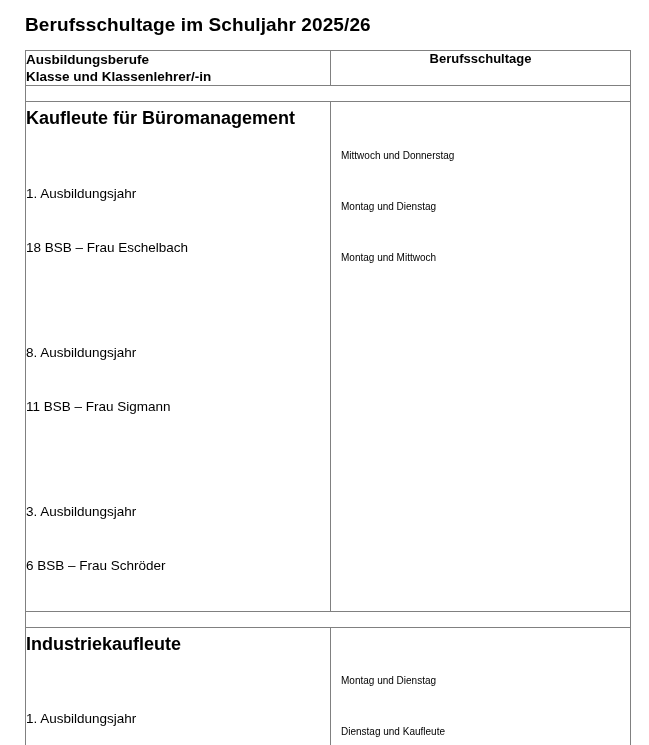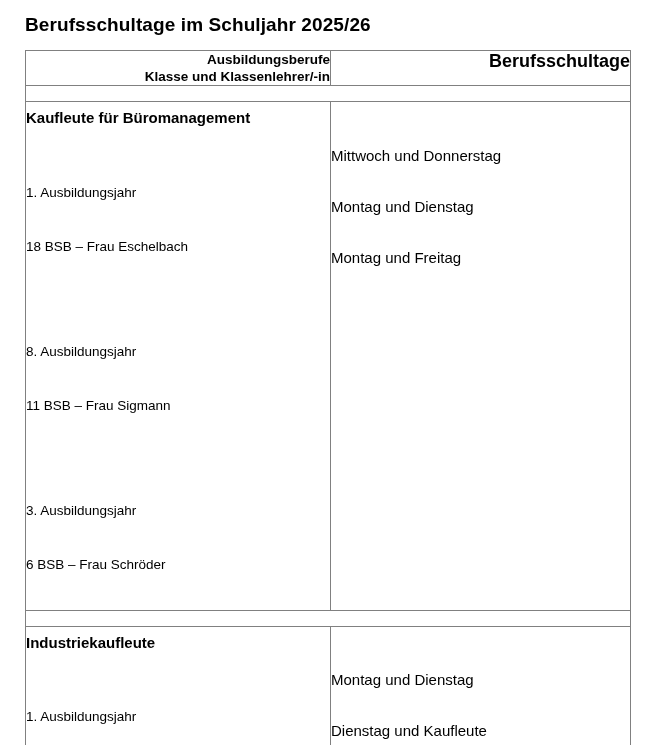--- a/index.html
+++ b/index.html
@@ -57,59 +57,59 @@
   .head-cell-left {
     padding: 9px 0 9px 10px;
     font-weight: bold;
     font-size: 13.5px;
     line-height: 17px;
     vertical-align: middle;
   }
   .head-cell-right {
     text-align: center;
     font-weight: bold;
-    font-size: 18px;
+    font-size: 13px;
     vertical-align: middle;
   }
-  .head-line { display: block; white-space: pre; text-align: right; }
+  .head-line { display: block; white-space: pre; }
 
   
   .spacer-cell {
     height: 15px;
     border: 1px solid #808080;
   }
 
   
   .body-cell-left {
     padding: 0 0 0 10px;
     line-height: 18px;
   }
   .body-cell-right {
     padding: 0 0 0 10px;
     line-height: 18px;
     position: relative;
   }
 
   .group-title {
     font-weight: bold;
-    font-size: 15px;
+    font-size: 18px;
     line-height: 18px;
     white-space: pre;
   }
   .group-title-block { padding-top: 7px; }
 
   .entry-block { white-space: pre; }
   .entry-line { display: block; white-space: pre; }
 
   
   .day-label {
     position: absolute;
-    left: 0;
+    left: 10px;
     white-space: pre;
-    font-size: 15px;
+    font-size: 10px;
     line-height: 18px;
   }
 </style>
 </head>
 <body>
 
 <div class="page">
 
   <div class="page-title">Berufsschultage im Schuljahr 2025/26</div>
 
@@ -148,21 +148,21 @@
             <span class="entry-line">11 BSB – Frau Sigmann</span>
           </div>
           <div class="entry-block" style="padding-top:15px;">
             <span class="entry-line">3. Ausbildungsjahr</span>
             <span class="entry-line">6 BSB – Frau Schröder</span>
           </div>
         </td>
         <td class="body-cell-right">
           <span class="day-label" style="top:45px;">Mittwoch und Donnerstag</span>
           <span class="day-label" style="top:96px;">Montag und Dienstag</span>
-          <span class="day-label" style="top:147px;">Montag und Freitag</span>
+          <span class="day-label" style="top:147px;">Montag und Mittwoch</span>
         </td>
       </tr>
 
       <tr>
         <td class="spacer-cell" colspan="2"></td>
       </tr>
 
       <tr>
         <td class="body-cell-left" style="height:170px;">
           <div class="group-title-block">

